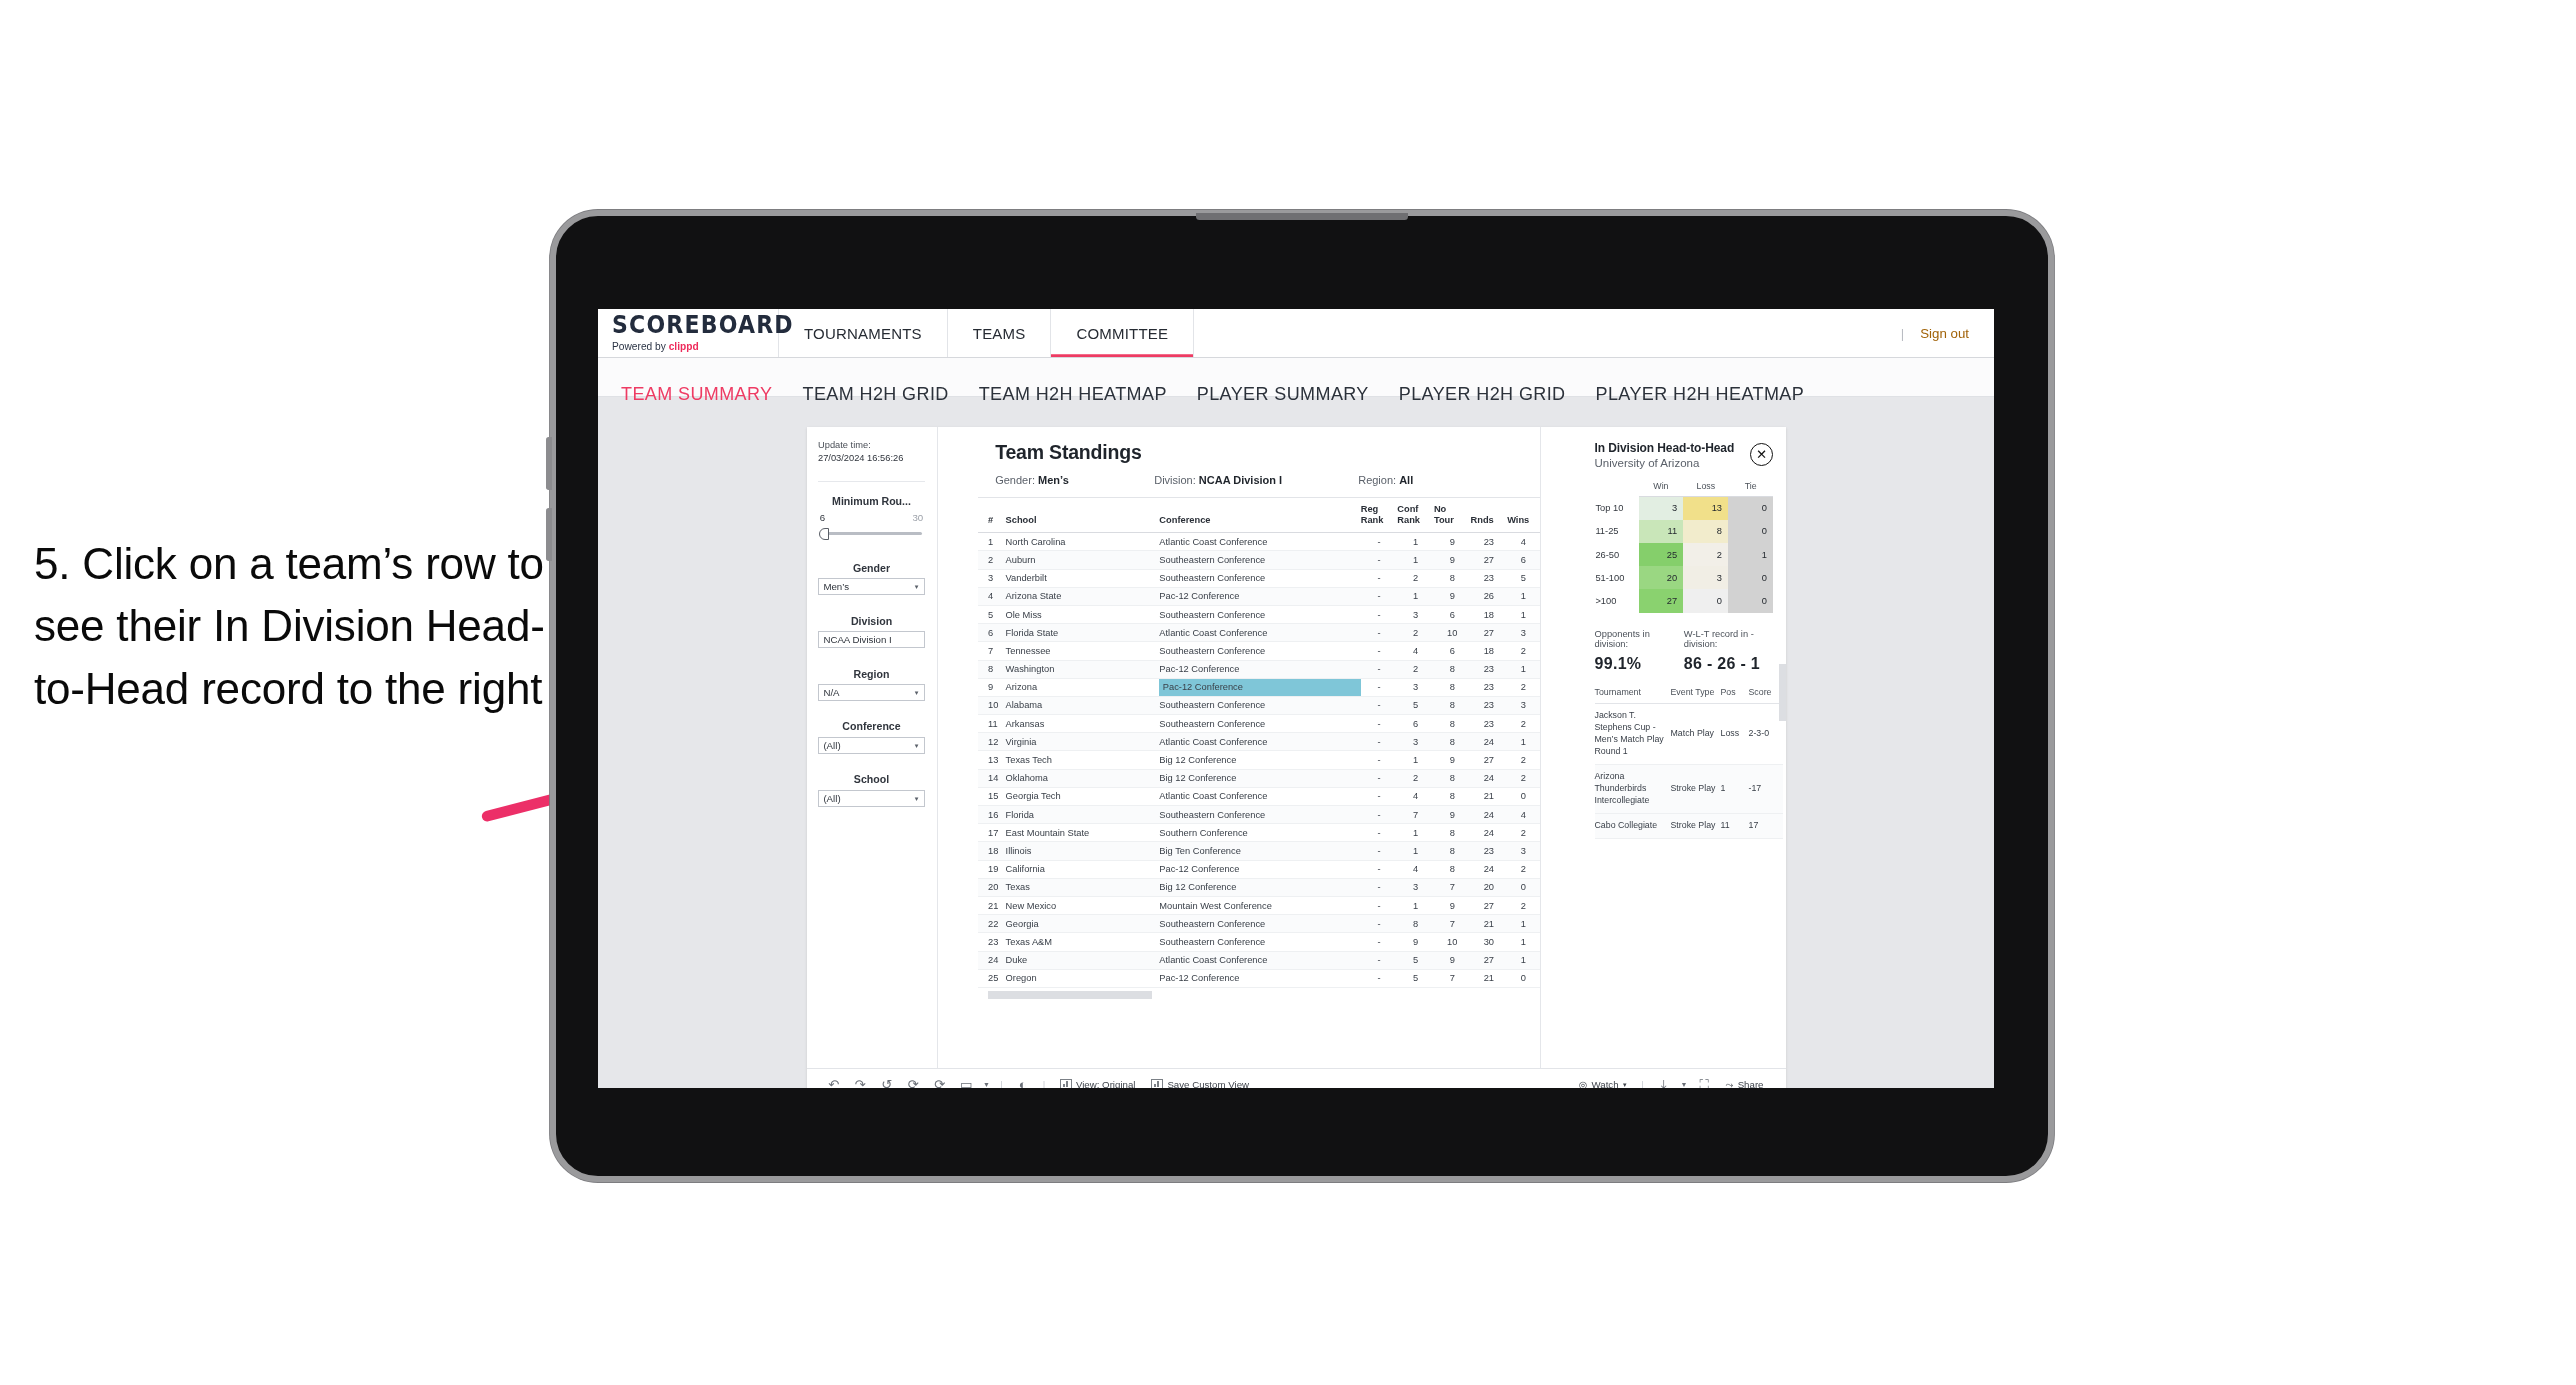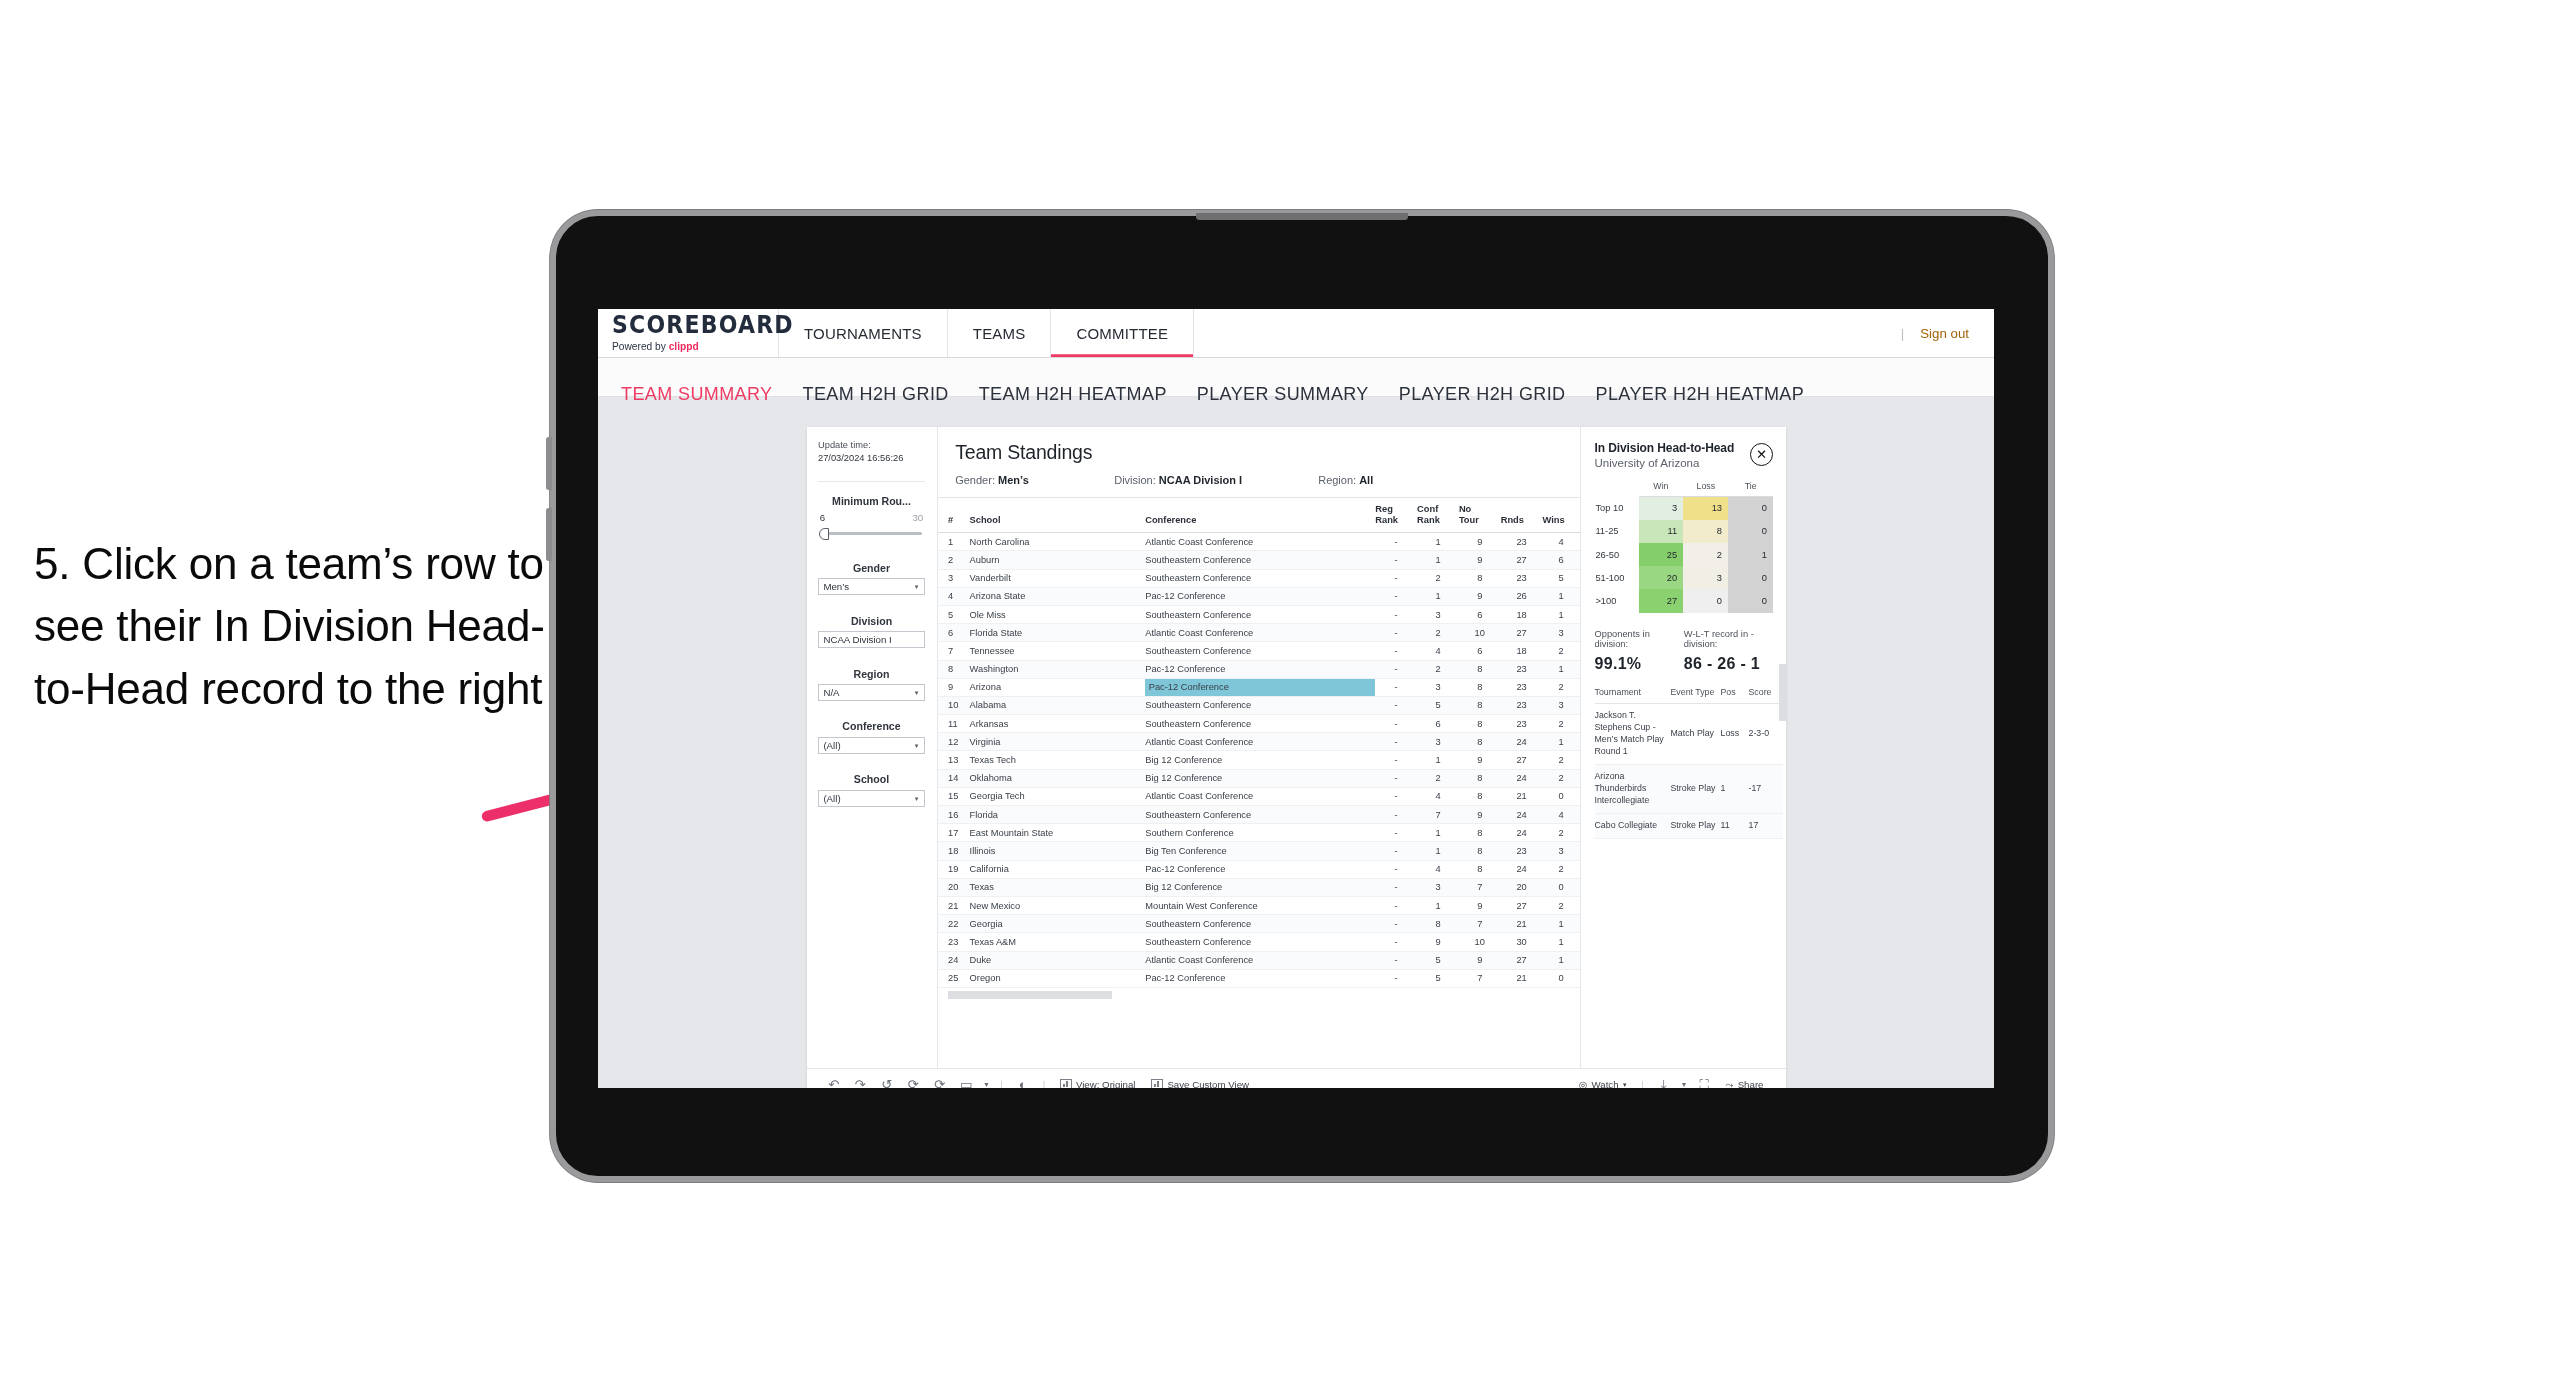--- a/index.html
+++ b/index.html
@@ -68,21 +68,21 @@
   }
   .subnav a { font-size: 18px; color: #2c3views; color: #2c323b; text-decoration: none; letter-spacing: 0.4px; margin-top: 35px; }
   .subnav a.active { color: #ee3b63; }
 
   
   .viz-area { padding: 30px 0 0 0; height: calc(100% - 88px); display: flex; justify-content: center; }
   .viz-card {
     width: 979px; height: 673px; background: #fff; display: flex; flex-direction: column;
     box-shadow: 0 0.9px 2.7px rgba(0,0,0,.13);
   }
-  .viz-main { display: flex; flex: 1; min-height: 0; }
+  .viz-main { display: flex; flex: 1; min-height: 0; gap: 40px; }
 
   
   .filters { width: 131px; border-right: 0.9px solid #e4e6ea; padding: 12.4px 11.5px 0 11.5px; flex-shrink: 0; }
   .upd-label { font-size: 9.3px; color: #4a4f57; line-height: 1.45; }
   .upd-val { font-size: 9.3px; color: #2f343c; }
   .fsep { height: 0.9px; background: #e6e8ec; margin: 17.7px 0 14px 0; }
   .f-title { font-size: 10.6px; font-weight: 700; color: #30353d; margin-bottom: 4.4px; }
   .slider-row { display: flex; justify-content: space-between; font-size: 9.7px; color: #32373f; padding: 0 1.8px; }
   .slider-row .mx { color: #9ca1a9; }
   .slider { position: relative; height: 10.6px; margin-top: 5.3px; }
@@ -93,21 +93,21 @@
   .fgroup.first { margin-top: 23px; }
   .select {
     height: 17px; border: 0.9px solid #c3c7ce; background: #fff; display: flex; align-items: center;
     justify-content: space-between; padding: 0 4.4px; font-size: 9.7px; color: #2f343c;
   }
   .select .caret { font-size: 6.2px; color: #5c626b; }
 
   
   .standings { flex: 1; min-width: 0; display: flex; flex-direction: column; border-right: 0.9px solid #e4e6ea; }
   .st-head { padding: 14px 0 0 17.7px; }
-  .st-title { font-size: 19.5px; font-weight: 400; color: #1f242b; letter-spacing: -0.2px; }
+  .st-title { font-size: 19.5px; font-weight: 700; color: #1f242b; letter-spacing: -0.2px; }
   .st-meta { display: flex; margin-top: 9.7px; font-size: 11px; color: #5b6views; color: #5b616a; padding-bottom: 11.5px; }
   .st-meta span b { color: #1f242b; font-weight: 700; }
   .m1 { width: 159px; } .m2 { width: 204px; } .m3 { flex: 1; }
 
   table.grid { width: 100%; border-collapse: collapse; table-layout: fixed; }
   table.grid thead th {
     font-size: 9.3px; font-weight: 700; color: #2a2f37; text-align: left;
     padding: 6.2px 0 7px 0; border-top: 0.9px solid #e2e4e8; border-bottom: 0.9px solid #d9dbe0;
     background: #fff; vertical-align: bottom; line-height: 1.12;
   }

